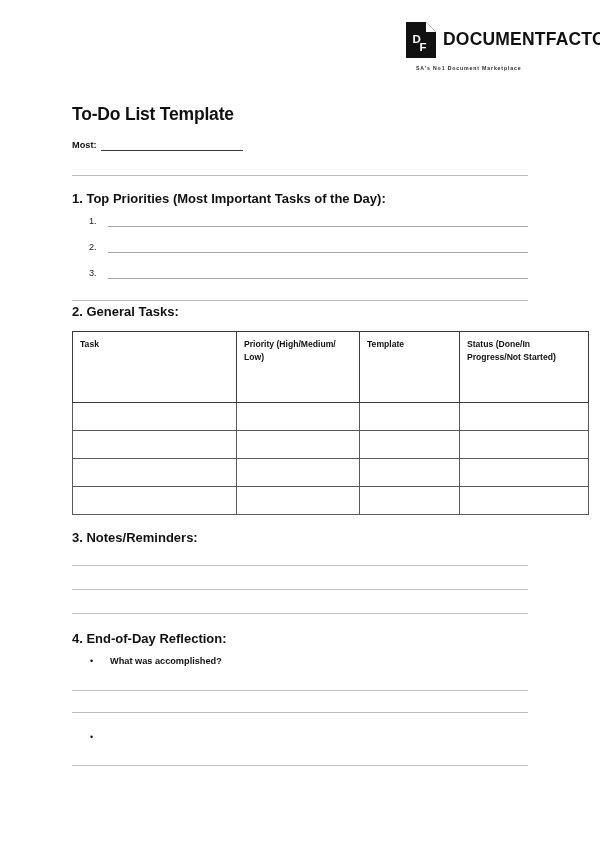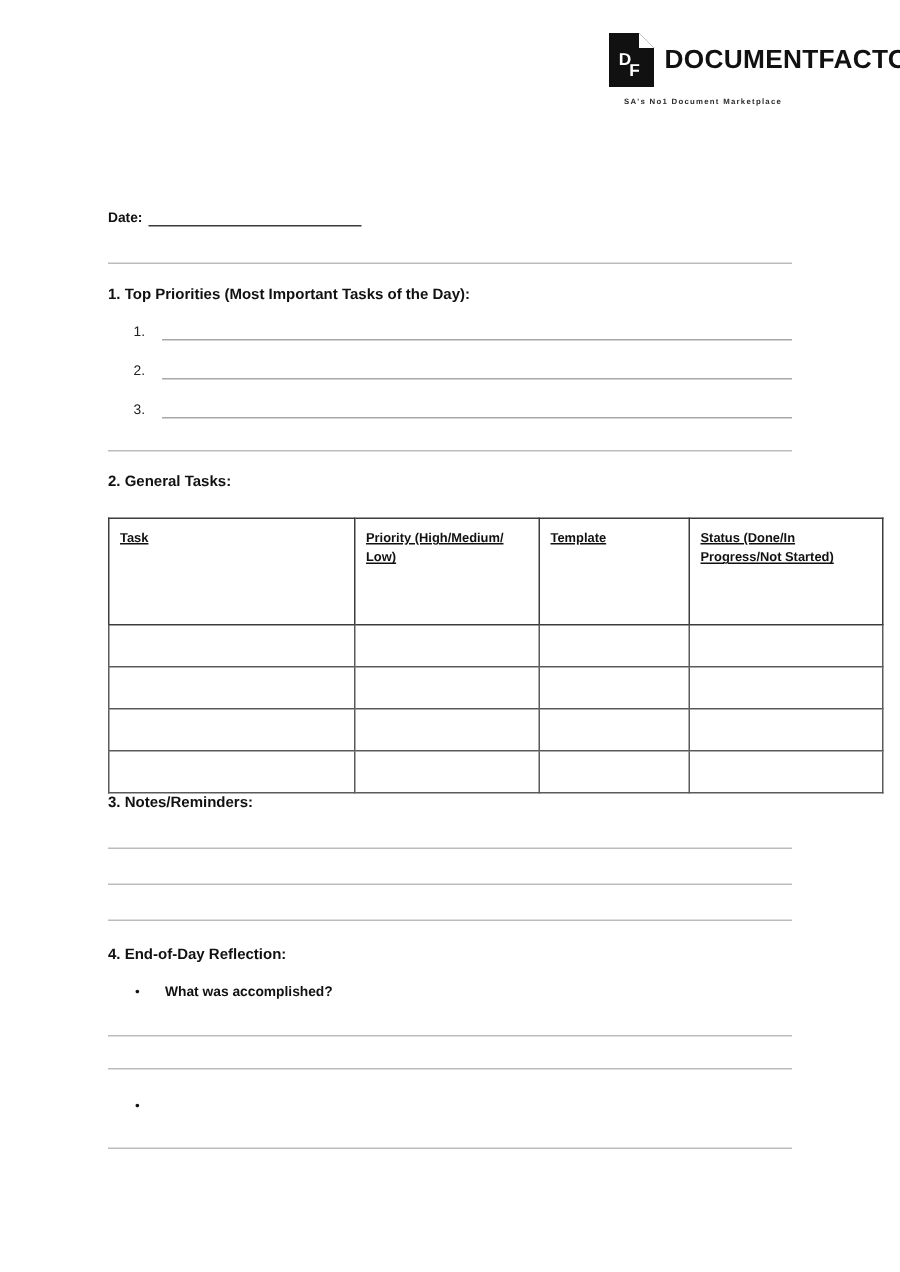--- a/index.html
+++ b/index.html
@@ -93,27 +93,27 @@
   }
   .date-blank {
     width: 142px;
     height: 11px;
     border-bottom: 1.1px solid #3a3a3a;
   }
 
   .section-head {
     position: absolute;
     left: 72px;
-    font-size: 10px;
+    font-size: 13px;
     font-weight: 700;
     color: #111111;
     white-space: nowrap;
   }
   .s1-head { top: 191px; }
-  .s2-head { top: 316px; }
+  .s2-head { top: 304px; }
   .s3-head { top: 530px; }
   .s4-head { top: 631px; }
 
   
   .rule {
     position: absolute;
     left: 72px;
     width: 456px;
     height: 0;
     border-top: 1.3px solid #bcbcbc;
@@ -138,25 +138,24 @@
   .prio-line {
     flex: 1;
     height: 11px;
     border-bottom: 1.2px solid #a8a8a8;
   }
 
   
   .task-table {
     position: absolute;
     left: 72px;
-    top: 345px;
+    top: 331px;
     width: 456px;
     border-collapse: collapse;
     table-layout: fixed;
-    text-decoration: underline;
   }
   .task-table th,
   .task-table td {
     border: 1.1px solid #3c3c3c;
     padding: 6px 7px 6px 7px;
     vertical-align: top;
     text-align: left;
     font-size: 8.6px;
     font-weight: 700;
     color: #111111;
@@ -210,23 +209,24 @@
         </svg>
       </div>
       <div class="logo-words">
         <span>DOCUMENT</span>
         <span>FACTORY</span>
       </div>
     </div>
     <div class="logo-tagline">SA's No1 Document Marketplace</div>
   </div>
 
+  <div class="doc-title">To-Do List Template</div>
 
   <div class="date-row">
-    <span class="date-label">Date:</span>
+    <span class="date-label">Most:</span>
     <span class="date-blank"></span>
   </div>
 
   <div class="rule" style="top:175px;"></div>
 
   <div class="section-head s1-head">1. Top Priorities (Most Important Tasks of the Day):</div>
 
   <div class="prio-item" style="top:213px;">
     <span class="prio-num">1.</span>
     <span class="prio-line"></span>

